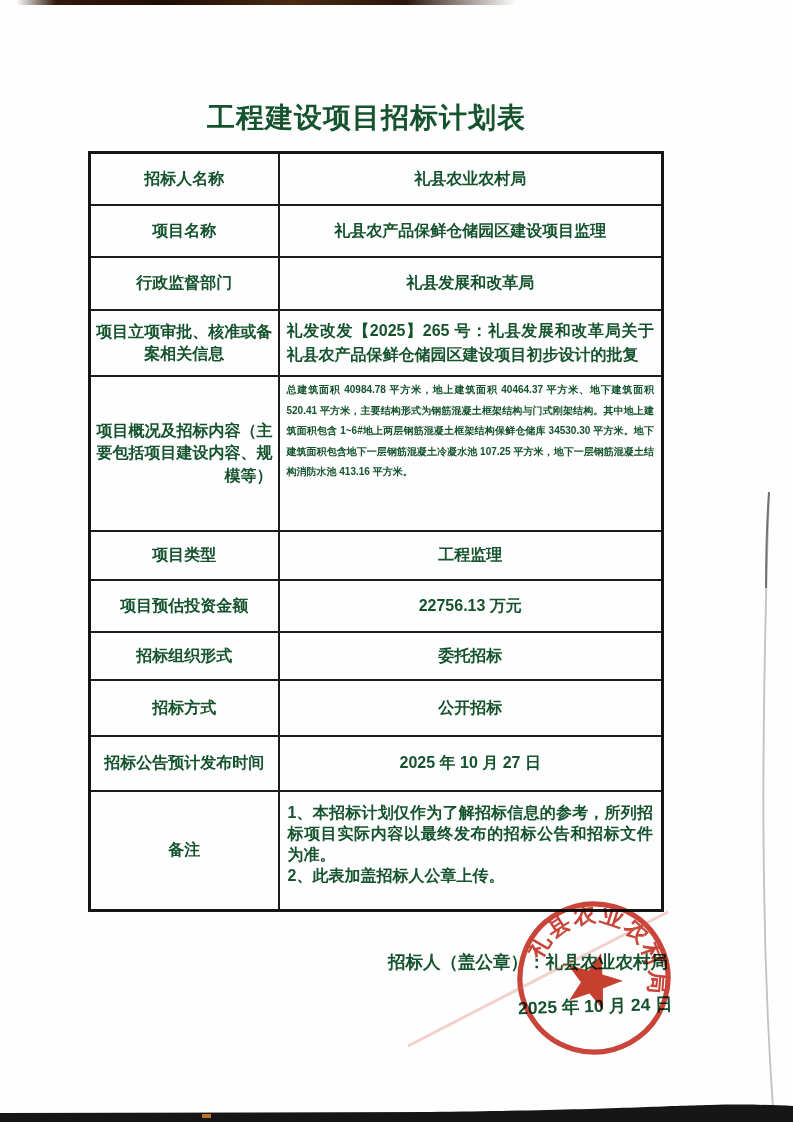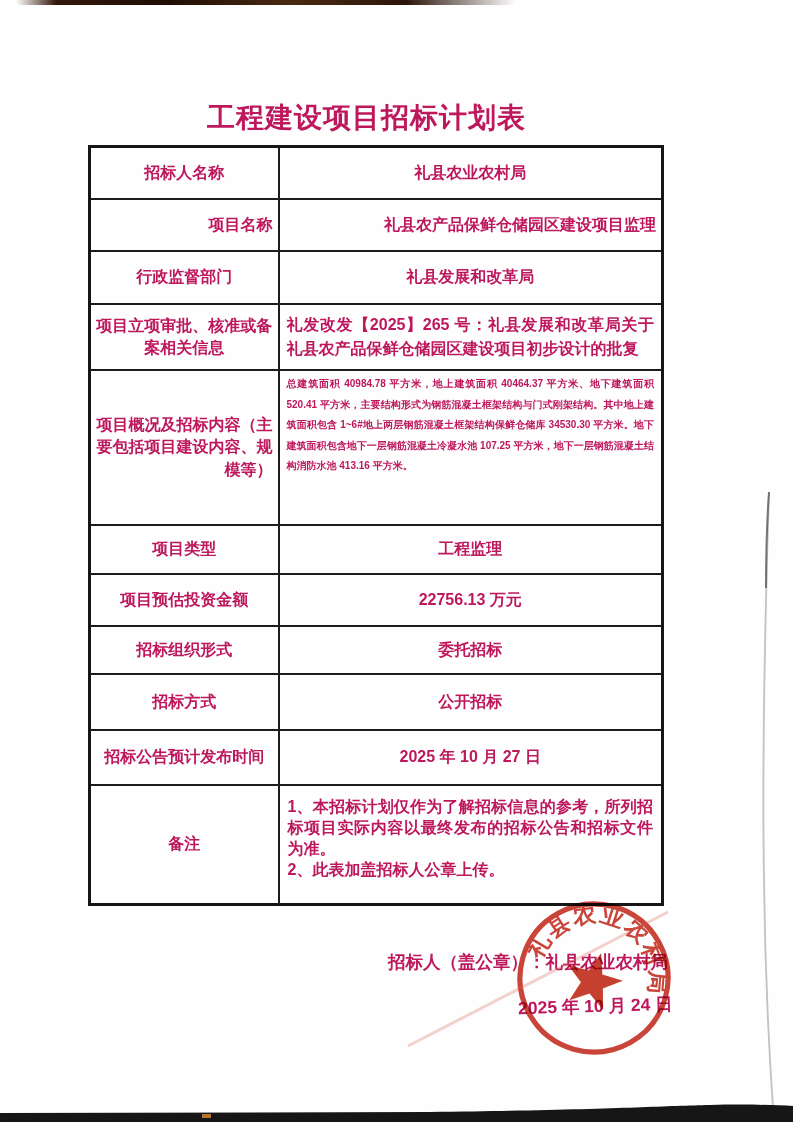--- a/index.html
+++ b/index.html
@@ -1,50 +1,50 @@
 <!DOCTYPE html>
 <html><head>
 <meta charset="utf-8">
 <style>
   html,body{margin:0;padding:0;background:#e8e8e8;}
   .page{
     position:relative;width:793px;height:1122px;margin:0 auto;
     background:#fefefe;overflow:hidden;
     font-family:"Liberation Sans","DejaVu Sans",sans-serif;
-    color:#be185d;
+    color:#14532d;
   }
   
   .top-streak{
     position:absolute;left:16px;top:0;width:500px;height:5px;
     background:linear-gradient(to right,rgba(60,30,10,0),#33180a 8%,#1f0d05 30%,#4a2a12 55%,#2b150a 78%,rgba(60,30,10,0));
     border-radius:0 0 4px 4px;
   }
   .artifacts{position:absolute;left:0;top:0;width:793px;height:1122px;pointer-events:none;}
   
   .title{
     position:absolute;left:80px;top:99px;width:573px;margin:0;
     text-align:center;font-size:28px;font-weight:bold;letter-spacing:1px;
   }
   
   table.doc{
-    position:absolute;left:88px;top:145px;width:573px;
+    position:absolute;left:88px;top:151px;width:573px;
     border-collapse:collapse;table-layout:fixed;
     border:3px solid #161616;
   }
   col.c1{width:189px;}
   col.c2{width:384px;}
   td{
     border:2px solid #1c1c1c;
     font-size:16px;font-weight:bold;line-height:1.38;
     vertical-align:middle;padding:2px 5px;overflow:hidden;
   }
   td.lbl{text-align:center;}
   td.val{text-align:center;}
   tr.r1 td{height:46px;}
-  tr.r2 td{height:46px;text-align:right;}
+  tr.r2 td{height:46px;}
   tr.r3 td{height:47px;}
   tr.r4 td{height:52px;margin-left:36px;}
   tr.r5 td{height:147px;text-align:right;}
   tr.r6 td{height:43px;}
   tr.r7 td{height:46px;}
   tr.r8 td{height:42px;}
   tr.r9 td{height:50px;}
   tr.r10 td{height:49px;}
   tr.r11 td{height:53px;}
   tr.r12 td{height:97px;}

